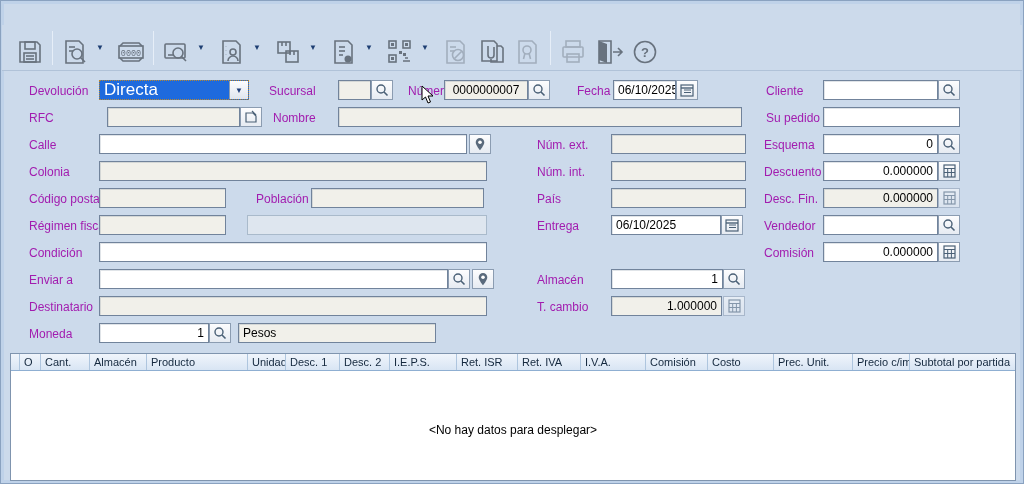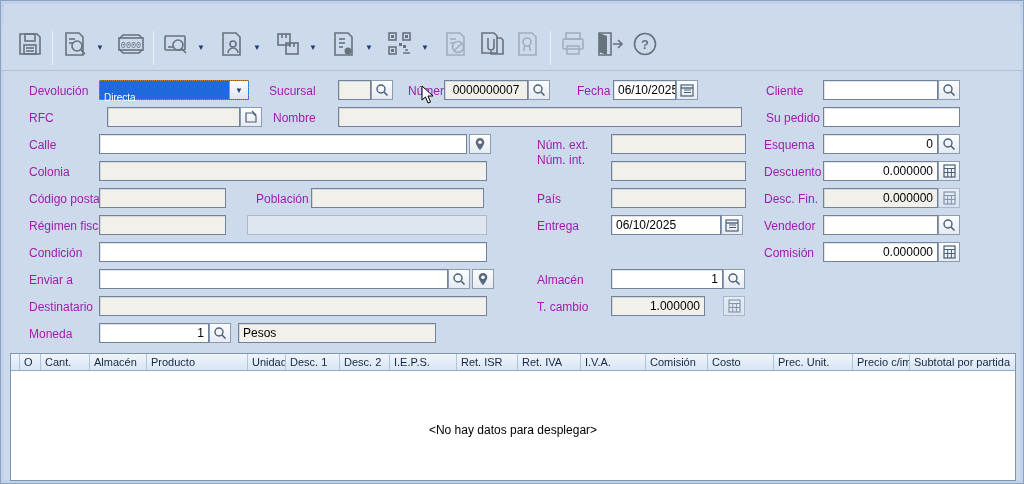--- a/index.html
+++ b/index.html
@@ -15,39 +15,39 @@
   .title-num{font-size:12px;color:#222;margin-left:58px;}
   .win-controls{margin-left:auto;display:flex;gap:18px;align-items:center;margin-right:14px;}
   .wc{width:14px;height:12px;position:relative;cursor:default;}
   .wc-min::after{content:"";position:absolute;left:1px;top:5px;width:12px;height:3px;background:#5d6673;border-radius:1px;}
   .wc-max::after{content:"";position:absolute;left:1px;top:0;width:12px;height:11px;border:2px solid #5d6673;}
   .wc-max::before{content:"";position:absolute;left:5px;top:4px;width:4px;height:3px;border:1.5px solid #5d6673;z-index:2;}
   .wc-close{font-size:13px;color:#5d6673;font-weight:bold;line-height:12px;}
   
   .toolbar{position:absolute;left:1px;top:24px;right:1px;height:46px;background:#ccdaeb;
     border-bottom:1px solid #b0c2d8;display:flex;align-items:center;padding-left:10px;}
-  .tbtn{width:36px;height:38px;display:flex;align-items:flex-start;justify-content:center;border:1px solid transparent;border-radius:3px;}
+  .tbtn{width:36px;height:38px;display:flex;align-items:flex-end;justify-content:center;border:1px solid transparent;border-radius:3px;}
   .tbtn.dis{opacity:.42;}
   .tb-sep{width:1px;height:34px;background:#9fb2c8;border-right:1px solid #e6eef8;margin:0 4px;}
   .dd{width:14px;height:38px;display:flex;align-items:center;justify-content:center;font-size:8px;color:#1e3f73;margin-right:6px;}
   .tico{stroke:#68727e;fill:none;stroke-width:1.6;}
   
   .lbl{position:absolute;font-size:12px;color:#a21caf;line-height:18px;white-space:nowrap;}
   .fld{position:absolute;height:20px;border:1px solid #71839b;background:#fff;font-size:12px;
        color:#000;padding:2px 4px;line-height:14px;box-shadow:inset 1px 1px 0 rgba(85,105,130,.18);
        white-space:nowrap;overflow:hidden;}
   .fld.dis{background:#f1f0ea;}
   .fld.flat{border-color:#a9bacb;background:#dee6ef;box-shadow:none;}
   .fld.rt{text-align:right;}
   .fld.ctr{text-align:center;}
   .mini{position:absolute;width:22px;height:20px;border:1px solid #8b9cb1;
         background:linear-gradient(#fdfdfe,#e6ebf2);display:flex;align-items:center;justify-content:center;}
   .mini.dis{opacity:.55;}
   .combo{position:absolute;height:20px;border:1px dotted #b9872e;background:#1e6add;display:flex;}
-  .combo-text{flex:1;font-size:10px;color:#fff;padding:10px 4px;line-height:14px;}
+  .combo-text{flex:1;font-size:17px;color:#fff;padding:2px 4px;line-height:14px;}
   .combo-btn{width:19px;border-left:1px solid #8b9cb1;background:linear-gradient(#fdfdfe,#dfe5ee);
         display:flex;align-items:center;justify-content:center;font-size:8px;color:#24427c;}
   
   .grid{position:absolute;left:9px;right:7px;top:352px;bottom:2px;border:1px solid #7f94ae;background:#fff;}
   .ghead{display:flex;height:17px;background:linear-gradient(#f0f5fc,#d8e5f4);border-bottom:1px solid #8fafd2;}
   .gh{font-size:11px;color:#14283e;padding:2px 0 0 4px;border-right:1px solid #aec5de;white-space:nowrap;overflow:hidden;}
   .gbody{position:absolute;left:0;right:0;top:17px;bottom:0;background:#fff;text-align:center;}
   .gempty{font-size:12px;color:#000;padding-top:52px;}
   .cursor{position:absolute;z-index:50;}
 </style>
@@ -259,21 +259,21 @@
   <div class="fld rt" style="left:822px;top:133px;width:115px">0</div>
   <div class="mini" style="left:937px;top:133px">
     <svg width="14" height="14" viewBox="0 0 14 14">
         <circle cx="6" cy="6" r="4" fill="none" stroke="#4a6076" stroke-width="1.4"></circle>
         <line x1="9" y1="9" x2="12.5" y2="12.5" stroke="#4a6076" stroke-width="1.6"></line>
       </svg>
   </div>
 
   <div class="lbl" style="left:28px;top:162px">Colonia</div>
   <div class="fld dis" style="left:98px;top:160px;width:388px"></div>
-  <div class="lbl" style="left:536px;top:150px">Núm. int.</div>
+  <div class="lbl" style="left:536px;top:162px">Núm. int.</div>
   <div class="fld dis" style="left:610px;top:160px;width:135px"></div>
   <div class="lbl" style="left:763px;top:162px">Descuento</div>
   <div class="fld rt" style="left:822px;top:160px;width:115px">0.000000</div>
   <div class="mini" style="left:937px;top:160px">
     <svg width="13" height="14" viewBox="0 0 13 14">
         <rect x="1" y="1" width="11" height="12" fill="none" stroke="#4a6076" stroke-width="1.2"></rect>
         <line x1="1" y1="4.5" x2="12" y2="4.5" stroke="#4a6076"></line>
         <line x1="4.7" y1="4.5" x2="4.7" y2="13" stroke="#4a6076"></line>
         <line x1="8.4" y1="4.5" x2="8.4" y2="13" stroke="#4a6076"></line>
         <line x1="1" y1="8.5" x2="12" y2="8.5" stroke="#4a6076"></line>
@@ -353,21 +353,21 @@
   <div class="mini" style="left:722px;top:268px">
     <svg width="14" height="14" viewBox="0 0 14 14">
         <circle cx="6" cy="6" r="4" fill="none" stroke="#4a6076" stroke-width="1.4"></circle>
         <line x1="9" y1="9" x2="12.5" y2="12.5" stroke="#4a6076" stroke-width="1.6"></line>
       </svg>
   </div>
 
   <div class="lbl" style="left:28px;top:297px">Destinatario</div>
   <div class="fld dis" style="left:98px;top:295px;width:388px"></div>
   <div class="lbl" style="left:536px;top:297px">T. cambio</div>
-  <div class="fld dis rt" style="left:610px;top:295px;width:94px">1.000000</div>
+  <div class="fld dis rt" style="left:610px;top:295px;width:111px">1.000000</div>
   <div class="mini dis" style="left:722px;top:295px">
     <svg width="13" height="14" viewBox="0 0 13 14">
         <rect x="1" y="1" width="11" height="12" fill="none" stroke="#4a6076" stroke-width="1.2"></rect>
         <line x1="1" y1="4.5" x2="12" y2="4.5" stroke="#4a6076"></line>
         <line x1="4.7" y1="4.5" x2="4.7" y2="13" stroke="#4a6076"></line>
         <line x1="8.4" y1="4.5" x2="8.4" y2="13" stroke="#4a6076"></line>
         <line x1="1" y1="8.5" x2="12" y2="8.5" stroke="#4a6076"></line>
       </svg>
   </div>
 

